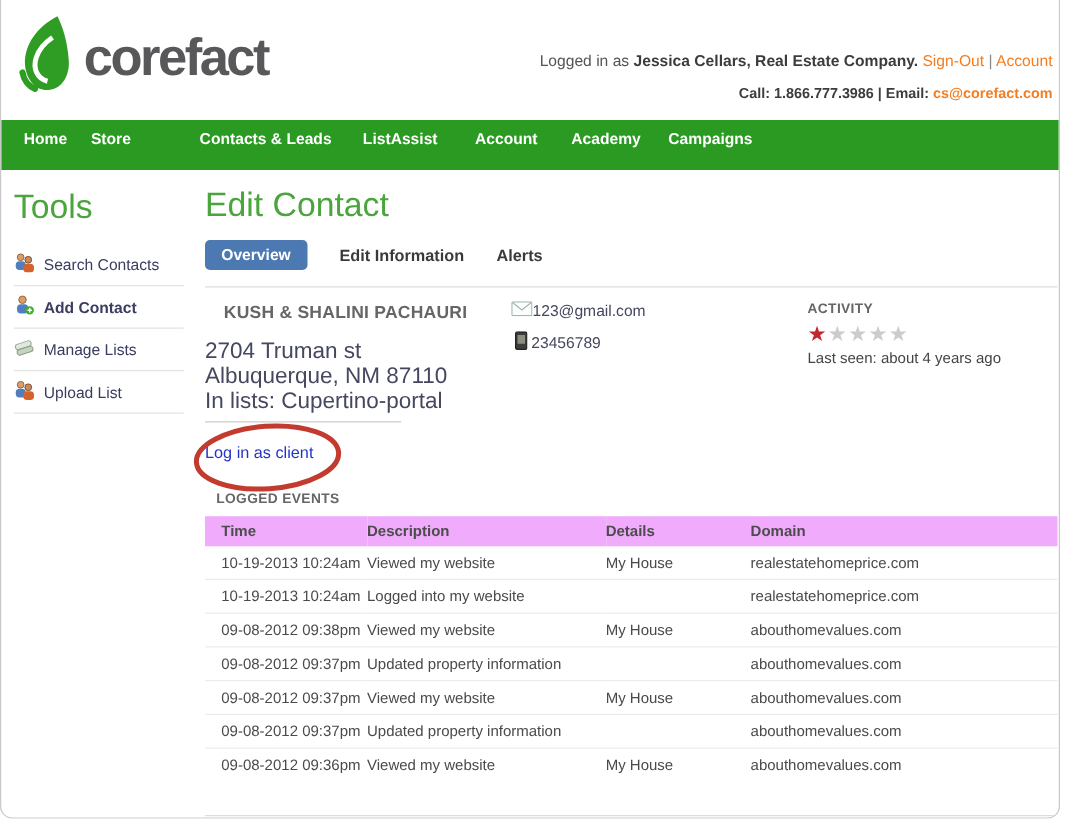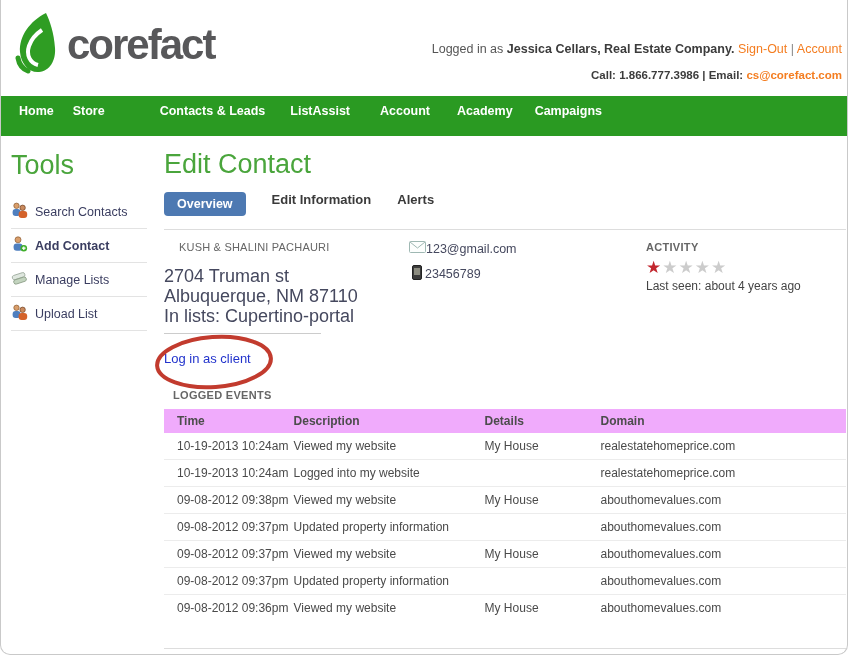--- a/index.html
+++ b/index.html
@@ -34,30 +34,30 @@
   .sidebar-list { list-style:none; width:136px; }
   .sidebar-item { display:flex; align-items:center; gap:7px; padding:7px 0; border-bottom:1px solid #e3e3e3;
                   font-size:12.5px; color:#3a3d60; cursor:pointer; }
   .sidebar-item.active { font-weight:bold; }
   .sidebar-item svg { flex:0 0 auto; }
 
   .content { width:682px; margin-left:13px; padding-top:13px; }
   .page-title { font-size:27px; color:#4aa53c; }
 
   
-  .tabs { display:flex; gap:26px; margin-top:12px; padding-bottom:13px; border-bottom:1px solid #ddd; }
+  .tabs { display:flex; align-items:center; gap:26px; margin-top:12px; padding-bottom:13px; border-bottom:1px solid #ddd; }
   .tab { font-size:13px; font-weight:bold; color:#3a3a3a; cursor:pointer; }
   .tab.active { background:#4d79b2; color:#fff; font-size:12.5px; padding:5px 13px; border-radius:4px; }
 
   
   .contact-grid { display:flex; margin-top:11px; }
   .col-info { width:245px; }
   .col-msg  { width:237px; }
   .col-act  { flex:1; }
-  .contact-name { font-size:11px; font-weight:normal; color:#666; letter-spacing:0.2px; padding-left:15px; }
+  .contact-name { font-size:14px; font-weight:bold; color:#666; letter-spacing:0.2px; padding-left:15px; }
   .addr { font-size:18px; color:#45485e; line-height:20px; margin-top:13px; }
   .info-divider { border:none; border-top:1px solid #ccc; width:157px; margin:7px 0 0 0; }
   .login-wrap { position:relative; display:inline-block; margin-top:15px; }
   .login-link { font-size:13px; color:#2233cc; text-decoration:none; cursor:pointer; }
   .login-wrap svg { position:absolute; left:-17px; top:-17px; pointer-events:none; }
   .msg-row { display:flex; align-items:center; font-size:12.5px; color:#45485e; margin-bottom:9px; }
   .act-title, .events-title { font-size:11px; font-weight:bold; color:#666; letter-spacing:0.3px; }
   .stars { margin-top:5px; font-size:17px; letter-spacing:1px; line-height:20px; }
   .star { color:#cccccc; }
   .star.filled { color:#c2262e; }

